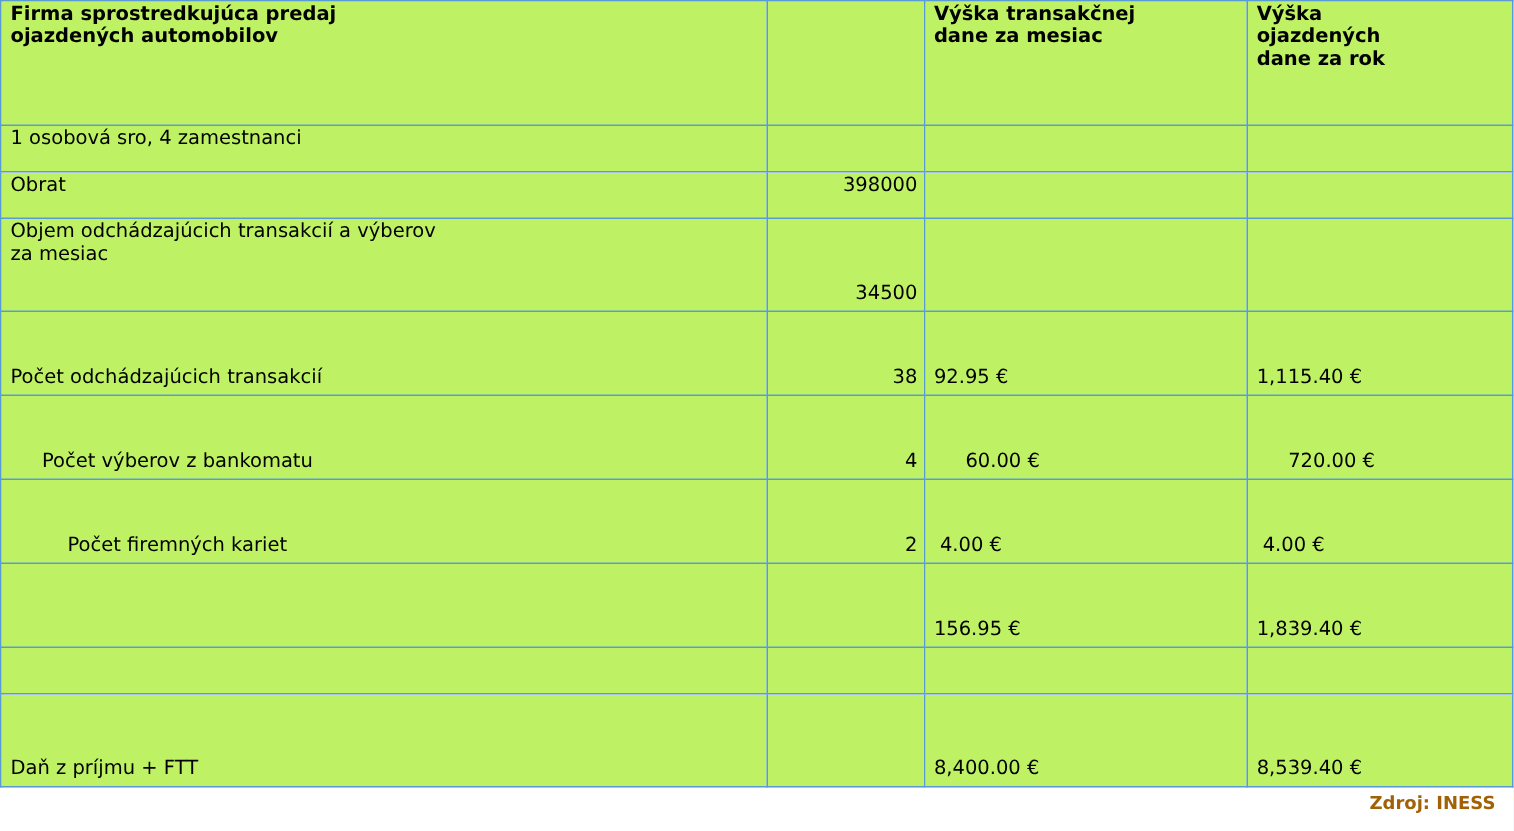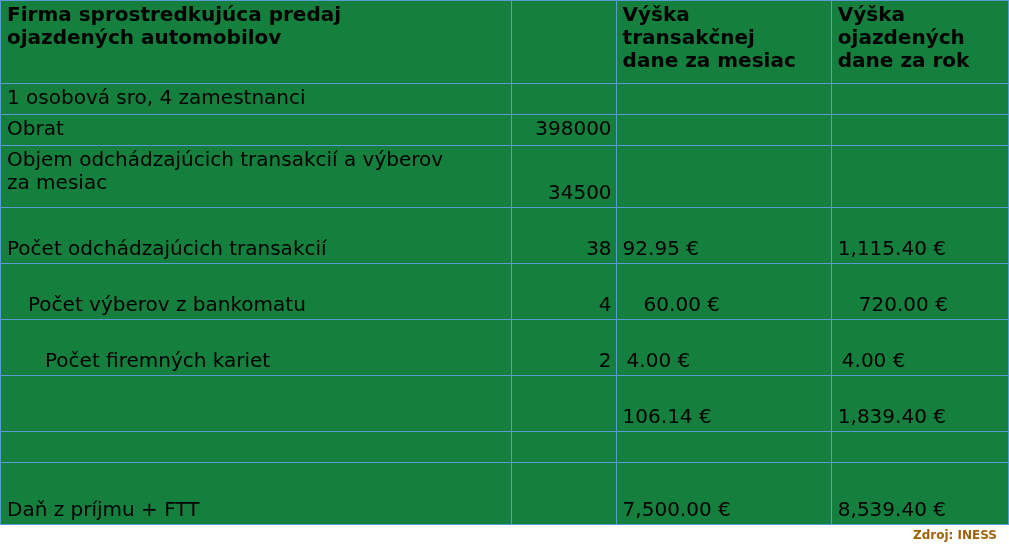--- a/index.html
+++ b/index.html
@@ -20,22 +20,22 @@
     width: 1009px;
   }
   table.fin-table {
     border-collapse: collapse;
     width: 1009px;
     table-layout: fixed;
     background: #e8f0f8;
   }
   table.fin-table td {
     border: 1px solid #5b9bd5;
-    background: #15803d;
-    font-size: 20px;
+    background: #bef264;
+    font-size: 13px;
     color: #000000;
     vertical-align: top;
     padding: 2px 4px 2px 6px;
     line-height: 1.15;
     overflow: hidden;
   }
   
   col.c-label { width: 510px; }
   col.c-num   { width: 105px; }
   col.c-month { width: 215px; }
@@ -173,34 +173,34 @@
       <tr class="r-karty">
         <td class="label">Počet firemných kariet</td>
         <td class="num">2</td>
         <td class="money">4.00 €</td>
         <td class="money">4.00 €</td>
       </tr>
 
       <tr class="r-sum">
         <td class="label"></td>
         <td class="num"></td>
-        <td class="money">106.14 €</td>
+        <td class="money">156.95 €</td>
         <td class="money">1,839.40 €</td>
       </tr>
 
       <tr class="r-blank">
         <td class="label"></td>
         <td class="num"></td>
         <td class="money"></td>
         <td class="money"></td>
       </tr>
 
       <tr class="r-dan">
         <td class="label">Daň z príjmu + FTT</td>
         <td class="num"></td>
-        <td class="money">7,500.00 €</td>
+        <td class="money">8,400.00 €</td>
         <td class="money">8,539.40 €</td>
       </tr>
     </tbody>
   </table>
 </div>
 
 <div id="source-note">Zdroj: INESS</div>
 
 </body></html>

